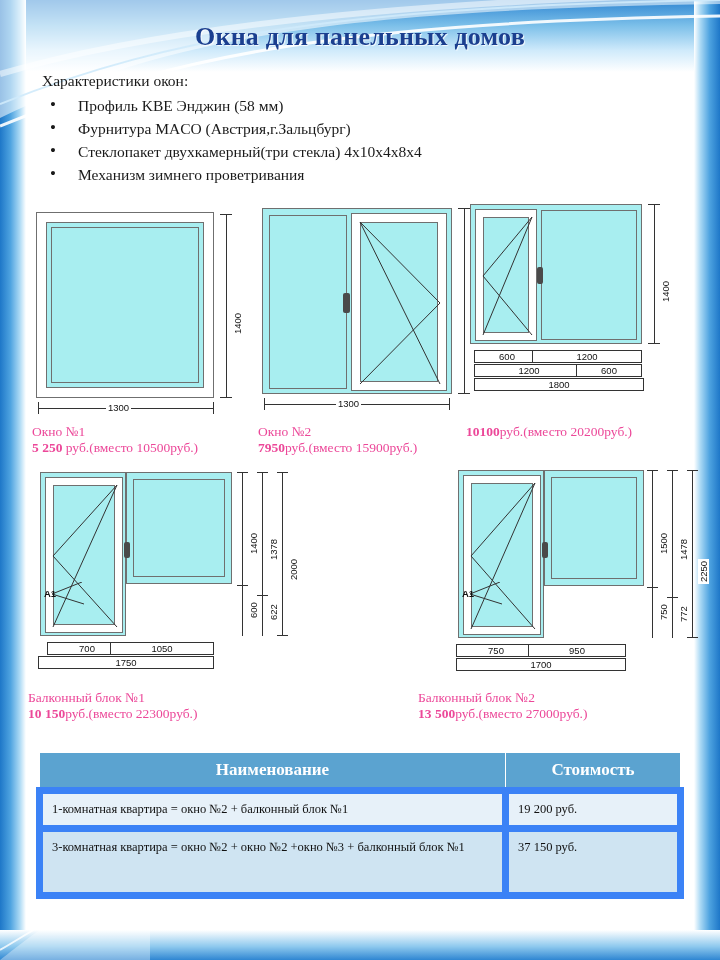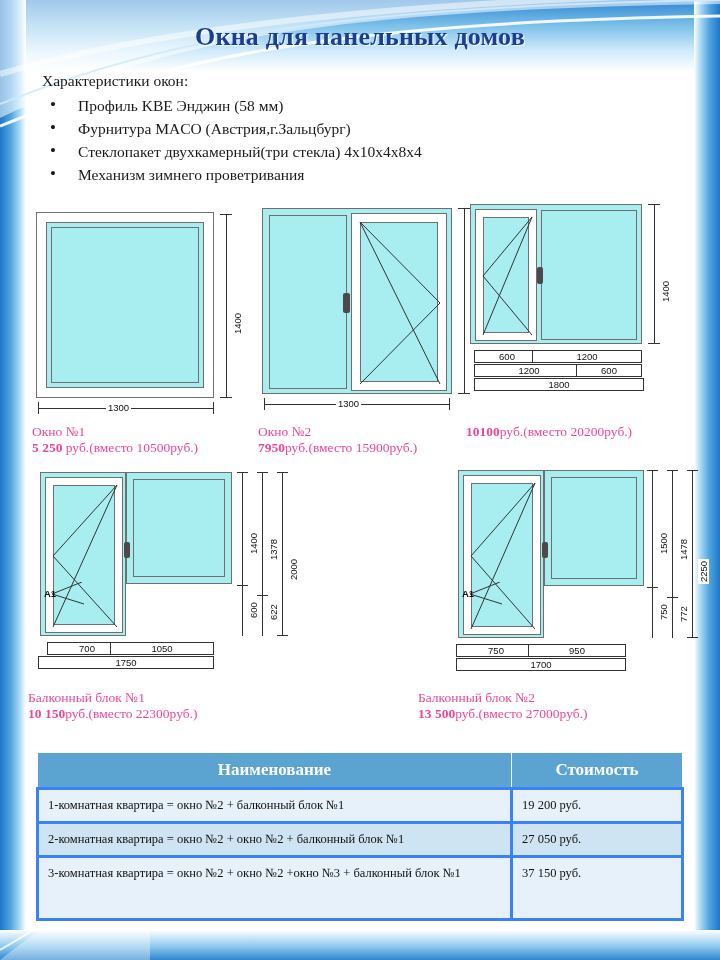--- a/index.html
+++ b/index.html
@@ -72,21 +72,21 @@
   .caption .price{font-weight:bold;}
 
   
   .tbl{position:absolute;left:36px;top:752px;width:648px;border-collapse:collapse;
     font-family:"Liberation Serif",serif;}
   .tbl th{
     background:#5ba3d0;color:#ffffff;font-size:17px;font-weight:bold;
     border:1px solid #ffffff;padding:7px 6px;text-align:center;
   }
   .tbl td{
-    border:3px solid #3b82f6;padding:7px 9px;font-size:12.5px;color:#111;vertical-align:top;
+    border:7px solid #3b82f6;padding:7px 9px;font-size:12.5px;color:#111;vertical-align:top;
     line-height:17px;
   }
   .tbl tr:nth-child(even) td{background:#cfe4f2;}
   .tbl tr:nth-child(odd) td{background:#e7f1f9;}
   .tbl td.price-col{width:150px;}
 </style>
 </head>
 <body>
 
 <div class="page-bg"></div>
@@ -309,21 +309,17 @@
       <th>Наименование</th>
       <th style="width:150px;">Стоимость</th>
     </tr>
   </thead>
   <tbody>
     <tr>
       <td>1-комнатная квартира = окно №2 + балконный блок №1</td>
       <td class="price-col">19 200 руб.</td>
     </tr>
     <tr>
-      <td>2-комнатная квартира = окно №2 + окно №2 + балконный блок №1</td>
-      <td class="price-col">27  050 руб.</td>
-    </tr>
-    <tr>
       <td style="height:46px;">3-комнатная квартира = окно №2 + окно №2 +окно №3 +  балконный блок №1</td>
       <td class="price-col">37 150 руб.</td>
     </tr>
   </tbody>
 </table>
 
 </body></html>

